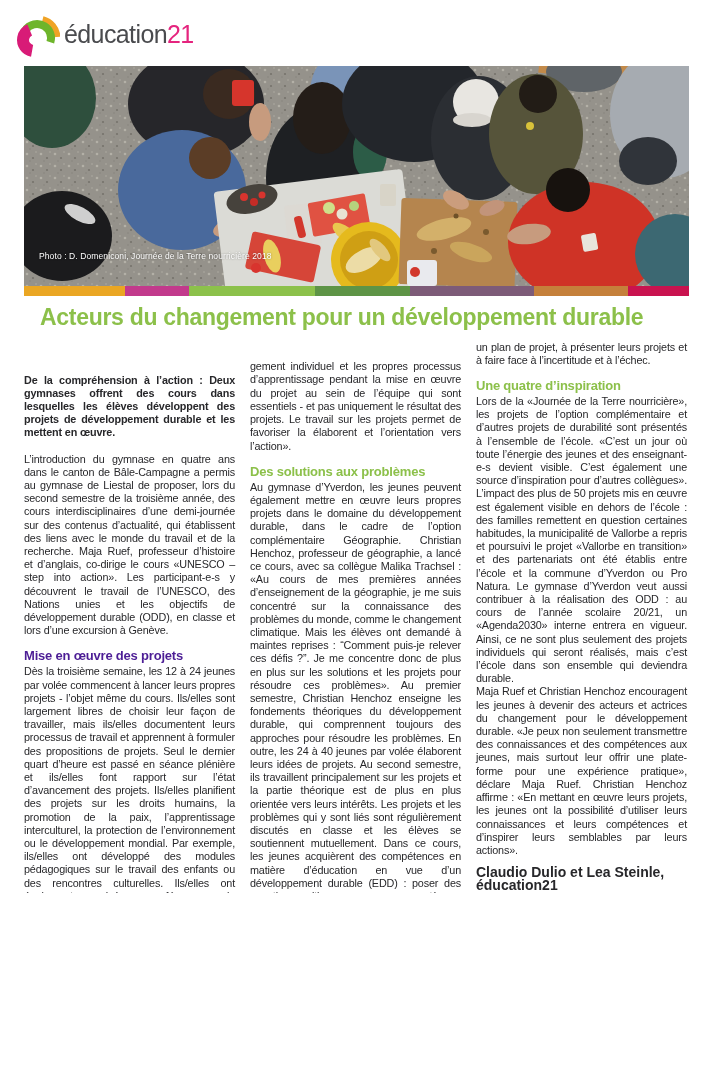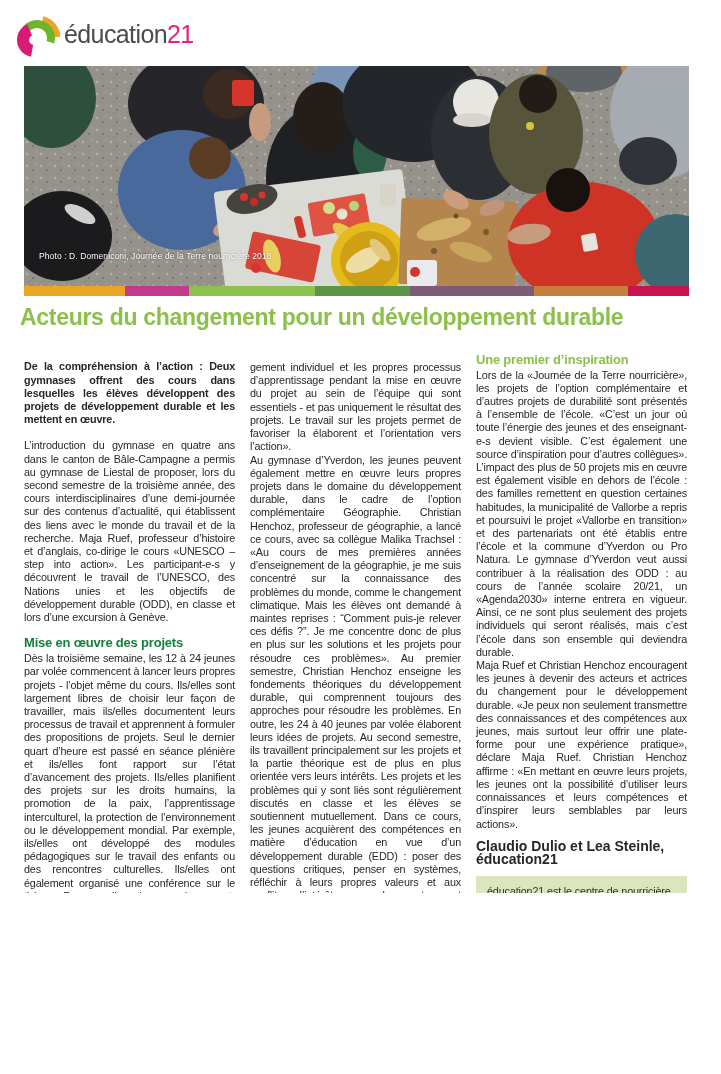--- a/index.html
+++ b/index.html
@@ -16,21 +16,21 @@
   .photo{position:relative;margin:8px 24px 0 24px;width:665px;height:220px;overflow:hidden;}
   .photo svg{display:block;width:665px;height:220px;}
   .caption{position:absolute;left:4px;bottom:14px;color:#ffffff;font-size:8.5px;letter-spacing:0.1px;text-shadow:0 0 2px rgba(0,0,0,.45);margin:11px;}
 
   
   .stripe{display:flex;margin:0 24px;width:665px;height:10px;}
   .stripe span{display:block;height:10px;}
   .s0{width:101px}.s1{width:64px}.s2{width:126px}.s3{width:95px}.s4{width:124px}.s5{width:94px}.s6{width:61px}
 
   
-  .title{margin:8px 24px 9px 20px;font-size:23px;line-height:1.2;font-weight:700;letter-spacing:-0.3px;}
+  .title{margin:8px 24px 9px 40px;font-size:23px;line-height:1.2;font-weight:700;letter-spacing:-0.3px;}
 
   
   .columns{display:flex;gap:15px;margin:0 24px;width:665px;align-items:center;}
   .col{width:211px;flex:0 0 211px;font-size:10.8px;line-height:13.2px;letter-spacing:-0.15px;text-align:justify;hyphens:auto;}
   .col p{margin:0;}
   .lead{font-weight:700;margin:0 0 13px 0 !important;}
   .col h2{font-size:13px;line-height:15px;font-weight:700;margin:11px 0 2px 0;text-align:left;letter-spacing:-0.2px;}
   .byline{margin-top:9px !important;font-size:14px;font-weight:700;letter-spacing:0;text-align:left;}
   .infobox{display:block;margin-top:10px;padding:9px 11px;font-size:10.8px;line-height:13.8px;color:#333;text-align:left;}
   .infobox .url{}
@@ -141,29 +141,31 @@
     <span class="s5" style="background-color: rgb(197, 128, 59);"></span>
     <span class="s6" style="background-color: rgb(201, 19, 79);"></span>
   </div>
 
   <h1 class="title" style="color: rgb(140, 192, 74);">Acteurs du changement pour un développement durable</h1>
 
   <div class="columns">
     <div class="col">
       <p class="lead">De la compréhension à l’action : Deux gymnases offrent des cours dans lesquelles les élèves développent des projets de développement durable et les mettent en œuvre.</p>
       <p>L’introduction du gymnase en quatre ans dans le canton de Bâle-Campagne a permis au gymnase de Liestal de proposer, lors du second semestre de la troisième année, des cours interdisciplinaires d’une demi-journée sur des contenus d’actualité, qui établissent des liens avec le monde du travail et de la recherche. Maja Ruef, professeur d’histoire et d’anglais, co-dirige le cours «UNESCO – step into action». Les participant-e-s y découvrent le travail de l’UNESCO, des Nations unies et les objectifs de développement durable (ODD), en classe et lors d’une excursion à Genève.</p>
-      <h2 style="color: #15803d;">Mise en œuvre des projets</h2>
+      <h2 style="color: #4c1d95;">Mise en œuvre des projets</h2>
       <p>Dès la troisième semaine, les 12 à 24 jeunes par volée commencent à lancer leurs propres projets - l’objet même du cours. Ils/elles sont largement libres de choisir leur façon de travailler, mais ils/elles documentent leurs processus de travail et apprennent à formuler des propositions de projets. Seul le dernier quart d’heure est passé en séance plénière et ils/elles font rapport sur l’état d’avancement des projets. Ils/elles planifient des projets sur les droits humains, la promotion de la paix, l’apprentissage interculturel, la protection de l’environnement ou le développement mondial. Par exemple, ils/elles ont développé des modules pédagogiques sur le travail des enfants ou des rencontres culturelles. Ils/elles ont également organisé une conférence sur le thème «Façonner l’avenir» avec des expert-e-s externes. Selon Maja Ruef, il est important de souligner que «ce sont l’enga-</p>
     </div>
     <div class="col">
       <p>gement individuel et les propres processus d’apprentissage pendant la mise en œuvre du projet au sein de l’équipe qui sont essentiels - et pas uniquement le résultat des projets. Le travail sur les projets permet de favoriser la élaborent et l’orientation vers l’action».</p>
+      <h2 style="color: rgb(140, 192, 74);">Des solutions aux problèmes</h2>
       <p>Au gymnase d’Yverdon, les jeunes peuvent également mettre en œuvre leurs propres projets dans le domaine du développement durable, dans le cadre de l’option complémentaire Géographie. Christian Henchoz, professeur de géographie, a lancé ce cours, avec sa collègue Malika Trachsel : «Au cours de mes premières années d’enseignement de la géographie, je me suis concentré sur la connaissance des problèmes du monde, comme le changement climatique. Mais les élèves ont demandé à maintes reprises : “Comment puis-je relever ces défis ?”. Je me concentre donc de plus en plus sur les solutions et les projets pour résoudre ces problèmes». Au premier semestre, Christian Henchoz enseigne les fondements théoriques du développement durable, qui comprennent toujours des approches pour résoudre les problèmes. En outre, les 24 à 40 jeunes par volée élaborent leurs idées de projets. Au second semestre, ils travaillent principalement sur les projets et la partie théorique est de plus en plus orientée vers leurs intérêts. Les projets et les problèmes qui y sont liés sont régulièrement discutés en classe et les élèves se soutiennent mutuellement. Dans ce cours, les jeunes acquièrent des compétences en matière d’éducation en vue d’un développement durable (EDD) : poser des questions critiques, penser en systèmes, réfléchir à leurs propres valeurs et aux conflits d’intérêt avec les autres et développer des visions positives de l’avenir. Ils/elles apprennent à élaborer</p>
     </div>
     <div class="col">
-      <h2 style="color: rgb(140, 192, 74);">Une premier d’inspiration</h2>
+      <p>un plan de projet, à présenter leurs projets et à faire face à l’incertitude et à l’échec.</p>
+      <h2 style="color: rgb(140, 192, 74);">Une quatre d’inspiration</h2>
       <p>Lors de la «Journée de la Terre nourricière», les projets de l’option complémentaire et d’autres projets de durabilité sont présentés à l’ensemble de l’école. «C’est un jour où toute l’énergie des jeunes et des enseignant-e-s devient visible. C’est également une source d’inspiration pour d’autres collègues». L’impact des plus de 50 projets mis en œuvre est également visible en dehors de l’école : des familles remettent en question certaines habitudes, la municipalité de Vallorbe a repris et poursuivi le projet «Vallorbe en transition» et des partenariats ont été établis entre l’école et la commune d’Yverdon ou Pro Natura. Le gymnase d’Yverdon veut aussi contribuer à la réalisation des ODD : au cours de l’année scolaire 20/21, un «Agenda2030» interne entrera en vigueur. Ainsi, ce ne sont plus seulement des projets individuels qui seront réalisés, mais c’est l’école dans son ensemble qui deviendra durable.</p>
       <p>Maja Ruef et Christian Henchoz encouragent les jeunes à devenir des acteurs et actrices du changement pour le développement durable. «Je peux non seulement transmettre des connaissances et des compétences aux jeunes, mais surtout leur offrir une plate-forme pour une expérience pratique», déclare Maja Ruef. Christian Henchoz affirme : «En mettant en œuvre leurs projets, les jeunes ont la possibilité d’utiliser leurs connaissances et leurs compétences et d’inspirer leurs semblables par leurs actions».</p>
       <p class="byline">Claudio Dulio et Lea Steinle, éducation21</p>
       <aside class="infobox" style="background-color: rgb(217, 230, 190);"><span>éducation21 est le centre de nourricière pour l’éducation en vue d’un développement durable. </span><em class="url">www.education21.ch</em></aside>
     </div>
   </div>
 
 </div>
 
 </body></html>

